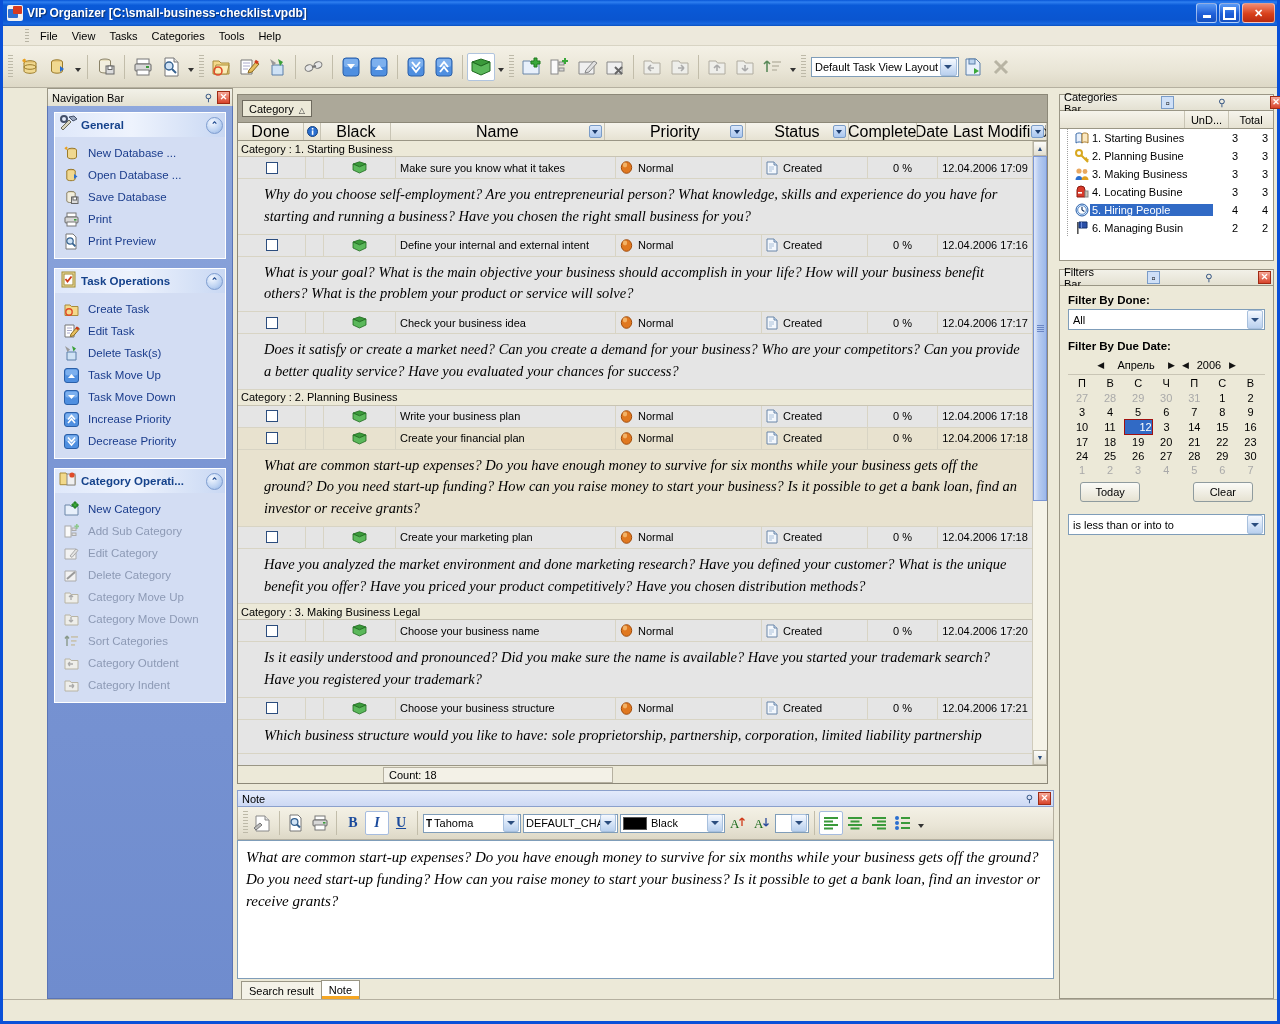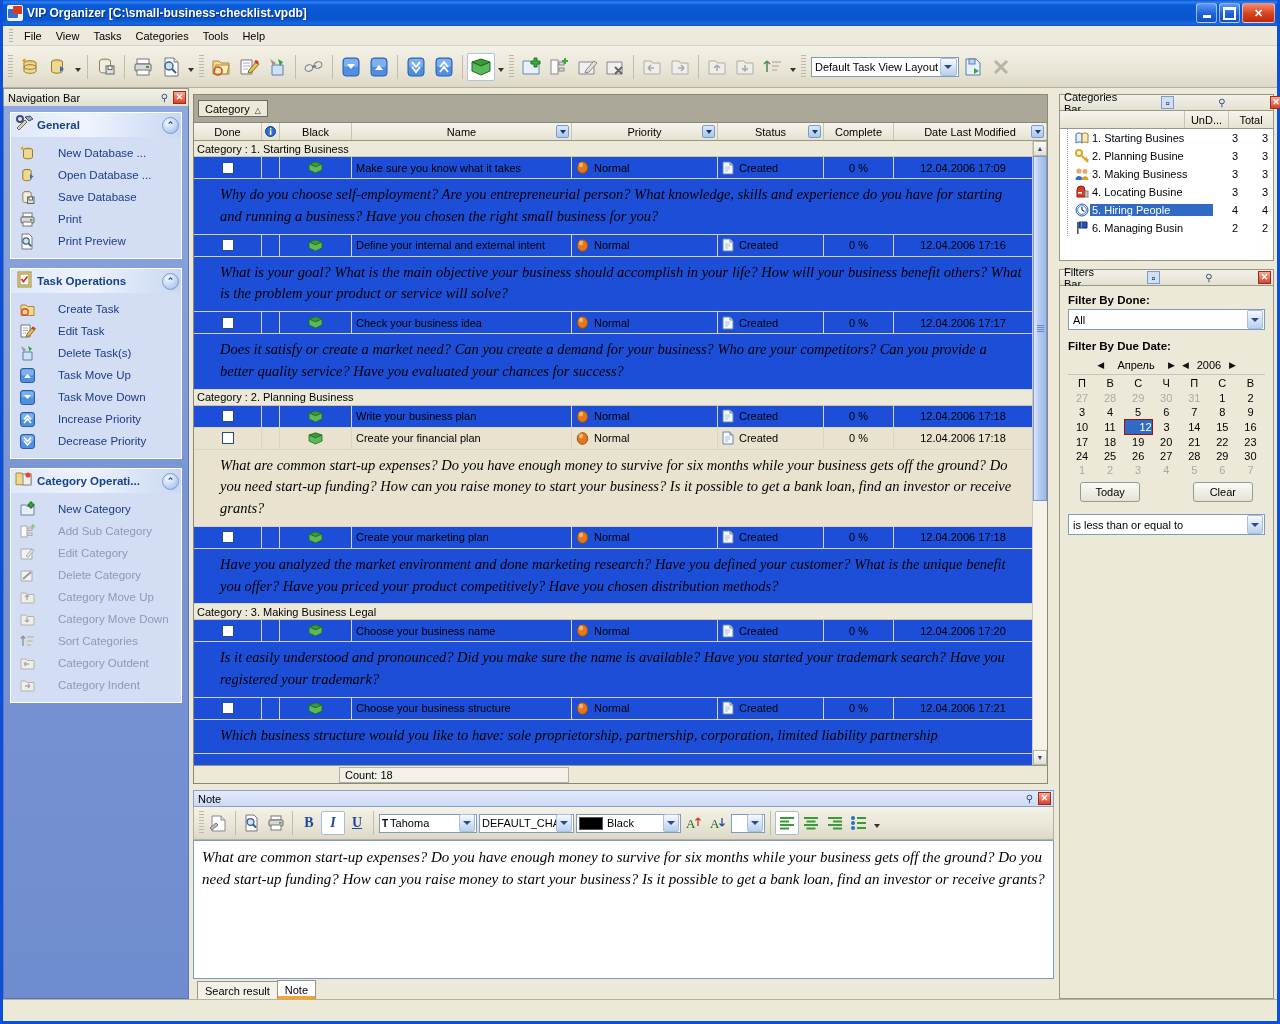--- a/index.html
+++ b/index.html
@@ -63,21 +63,21 @@
     color:#fff; font-size:11px; font-weight:bold; line-height:1; }
   .winbtn.min .g::after { content:''; width:8px; height:3px; background:#fff; margin-top:6px; }
   .winbtn.max .g::after { content:''; width:9px; height:8px; border:2px solid #fff; border-top-width:3px; }
 
   
   .menubar {
     height: 20px; flex: 0 0 20px;
     background: #ede9dc;
     display: flex; align-items: center;
     border-bottom: 1px solid #d8d4c4;
-    padding-left: 6px;
+    padding-left: 22px;
   }
   .menubar .grip { width:4px; height:14px; margin-right:4px;
      background: repeating-linear-gradient(to bottom,#b8b4a4 0 1px,transparent 1px 3px); }
   .menu-item { padding: 2px 7px; font-size: 11px; color: #000; cursor: default; }
 
   
   .toolbar {
     height: 42px; flex: 0 0 42px;
     background: linear-gradient(to bottom,#f4f1e6,#e9e5d6 60%,#ddd8c6);
     display: flex; align-items: center;
@@ -106,21 +106,21 @@
     border:1px solid #a8c0dd; border-radius:2px;
     display:flex;align-items:center;justify-content:center;
   }
   .combo-btn::after{content:'';border-left:4px solid transparent;border-right:4px solid transparent;border-top:4px solid #2b4d7e;}
 
   
   .ic { position:relative; width:22px; height:22px; display:block; }
   .ic svg { display:block; }
 
   
-  .body { flex:1 1 auto; display:flex; min-height:0; background:#ece9d8; }
+  .body { flex:1 1 auto; display:flex; min-height:0; background:#ece9d8;padding-left:44px; }
 
   
   .navbar-pane {
     width: 186px; flex:0 0 186px; display:flex; flex-direction:column;
     background:#7b96d4; padding:0; min-height:0;
   }
   .pane-caption {
     height: 18px; flex:0 0 18px;
     background: linear-gradient(to bottom,#f2f1e8,#e4e1d2);
     border:1px solid #9a9685; border-bottom:none;
@@ -147,21 +147,21 @@
     width:17px;height:17px;border-radius:50%;flex:0 0 17px;
     background: radial-gradient(circle at 35% 30%,#f4f8ff,#bcd2f2 60%,#8fb0e0);
     border:1px solid #7e9dd0; display:flex;align-items:center;justify-content:center;
     font-size:9px; color:#15428b; font-weight:bold;
   }
   .navgroup-body { padding: 5px 0 6px 0; background:#d3ddf3; }
   .nav-item {
     height: 22px; display:flex; align-items:center; padding-left:8px;
     font-size:11.5px; color:#1a3c8c; cursor:default;
   }
-  .nav-item .lbl { margin-left:22px; white-space:nowrap; }
+  .nav-item .lbl { margin-left:8px; white-space:nowrap; }
   .nav-item.disabled .lbl { color:#8d9ab5; }
 
   
   .center { flex:1 1 auto; display:flex; flex-direction:column; min-width:0; padding:0 1px; }
 
   .tasklist-wrap {
     flex: 0 0 690px; display:flex; flex-direction:column; min-width:0;
     border:1px solid #8c8878; background:#fff; margin:6px 8px 0 3px;
   }
   .groupby-bar {
@@ -169,37 +169,37 @@
     border-bottom:1px solid #8c8878;
   }
   .groupby-chip {
     height:17px; background:#ece9d8; border:1px solid #6e6a5e;
     display:flex; align-items:center; padding:0 6px; font-size:11px; gap:5px;
   }
   .sort-asc::after { content:'\25B3'; font-size:8px; color:#333; }
 
   .grid-head {
     height: 18px; flex:0 0 18px; display:flex; background:#4d7c0f;
-    border-bottom:1px solid #9a9685; font-size:11px;
+    border-bottom:1px solid #9a9685; font-size:16px;
   }
   .gh {
     display:flex; align-items:center; justify-content:center; position:relative;
     border-right:1px solid #c8c4b4; background:linear-gradient(to bottom,#f6f4ec,#e6e2d2);
     white-space:nowrap; overflow:hidden;
   }
   .gh .fdrop {
     position:absolute; right:2px; top:2px; width:13px;height:13px;
     background: linear-gradient(to bottom,#dbe8fb,#a9c6ee);
     border:1px solid #7a9cc8; border-radius:2px;
     display:flex;align-items:center;justify-content:center;
   }
   .gh .fdrop::after{content:'';border-left:3px solid transparent;border-right:3px solid transparent;border-top:4px solid #1a3a6b;}
 
   .grid-scroll { flex:1 1 auto; position:relative; min-height:0; display:flex; }
-  .grid-rows { flex:1 1 auto; overflow:hidden; background:#1d4ed8; }
+  .grid-rows { flex:1 1 auto; overflow:hidden; background:#e5e5e5; }
 
   .cat-row {
     height: 16px; background:#ece9d8; border-bottom:1px solid #c8c4b4;
     display:flex; align-items:center; padding-left:3px; font-size:11px; color:#000;
   }
   .task-row { height: 22px; display:flex; border-bottom:1px solid #d8d4c4; font-size:11px; align-items:stretch; }
   .task-row.sel { background:#e8e2cf; }
   .td {
     display:flex; align-items:center; border-right:1px solid #d8d4c4;
     padding:0 4px; white-space:nowrap; overflow:hidden;
@@ -1522,21 +1522,21 @@
               </tbody>
           </table>
           <div class="cal-btns">
             <div class="xbtn">Today</div>
             <div class="xb" style="width:4px"></div>
             <div class="xbtn">Clear</div>
           </div>
         </div>
 
         <div class="fcombo" style="margin-top:12px">
-          <span class="v">is less than or equal to</span>
+          <span class="v">is less than or into to</span>
           <span class="combo-btn" style="height:19px;width:18px"></span>
         </div>
       </div>
 
     </div>
   </div>
 
   <div class="bottom-status"></div>
 </div>
 

